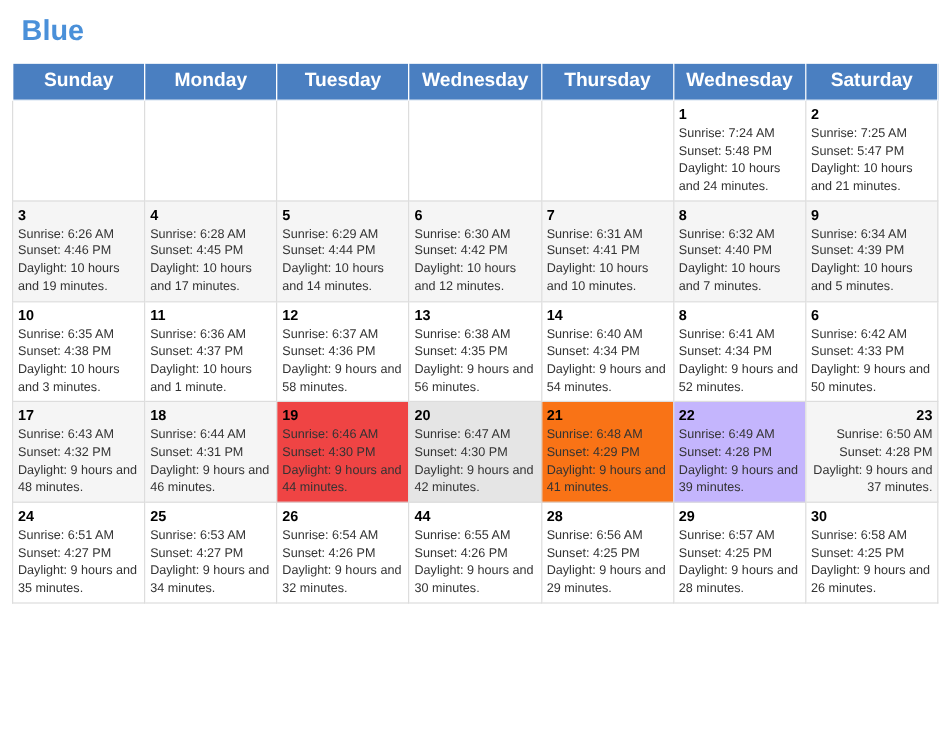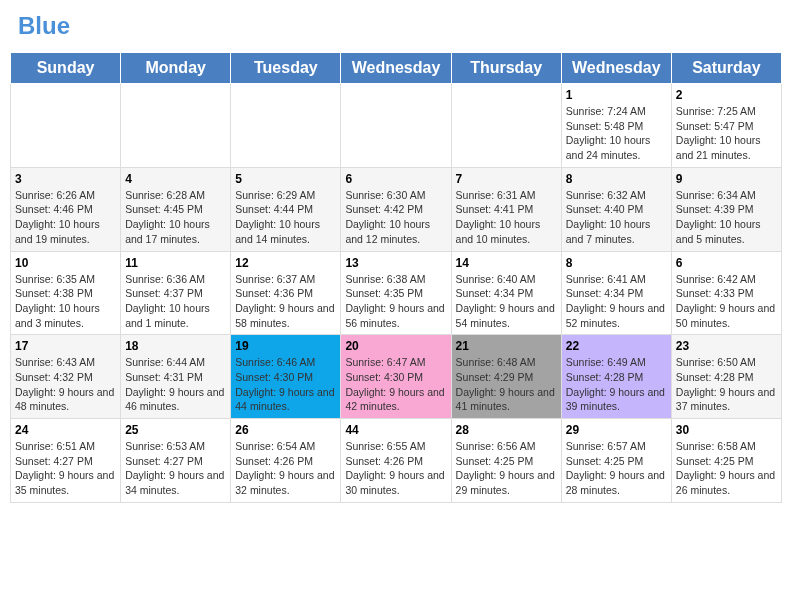--- a/index.html
+++ b/index.html
@@ -184,37 +184,37 @@
       </tr>
       <tr>
         <td style="background-color: rgb(245, 245, 245);">
           <span class="day-number">17</span>
           <div class="day-info">Sunrise: 6:43 AM<br>Sunset: 4:32 PM<br>Daylight: 9 hours and 48 minutes.</div>
         </td>
         <td style="background-color: rgb(245, 245, 245);">
           <span class="day-number">18</span>
           <div class="day-info">Sunrise: 6:44 AM<br>Sunset: 4:31 PM<br>Daylight: 9 hours and 46 minutes.</div>
         </td>
-        <td style="background-color: #0ea5e9;">
+        <td style="background-color: #ef4444;">
           <span class="day-number">19</span>
           <div class="day-info">Sunrise: 6:46 AM<br>Sunset: 4:30 PM<br>Daylight: 9 hours and 44 minutes.</div>
         </td>
-        <td style="background-color: #f9a8d4;">
+        <td style="background-color: #e5e5e5;">
           <span class="day-number">20</span>
           <div class="day-info">Sunrise: 6:47 AM<br>Sunset: 4:30 PM<br>Daylight: 9 hours and 42 minutes.</div>
         </td>
-        <td style="background-color: #a3a3a3;">
+        <td style="background-color: #f97316;">
           <span class="day-number">21</span>
           <div class="day-info">Sunrise: 6:48 AM<br>Sunset: 4:29 PM<br>Daylight: 9 hours and 41 minutes.</div>
         </td>
         <td style="background-color: #c4b5fd;">
           <span class="day-number">22</span>
           <div class="day-info">Sunrise: 6:49 AM<br>Sunset: 4:28 PM<br>Daylight: 9 hours and 39 minutes.</div>
         </td>
-        <td style="background-color: rgb(245, 245, 245);">
+        <td style="background-color: rgb(245, 245, 245); text-align: right;">
           <span class="day-number">23</span>
           <div class="day-info">Sunrise: 6:50 AM<br>Sunset: 4:28 PM<br>Daylight: 9 hours and 37 minutes.</div>
         </td>
       </tr>
       <tr>
         <td>
           <span class="day-number">24</span>
           <div class="day-info">Sunrise: 6:51 AM<br>Sunset: 4:27 PM<br>Daylight: 9 hours and 35 minutes.</div>
         </td>
         <td>

